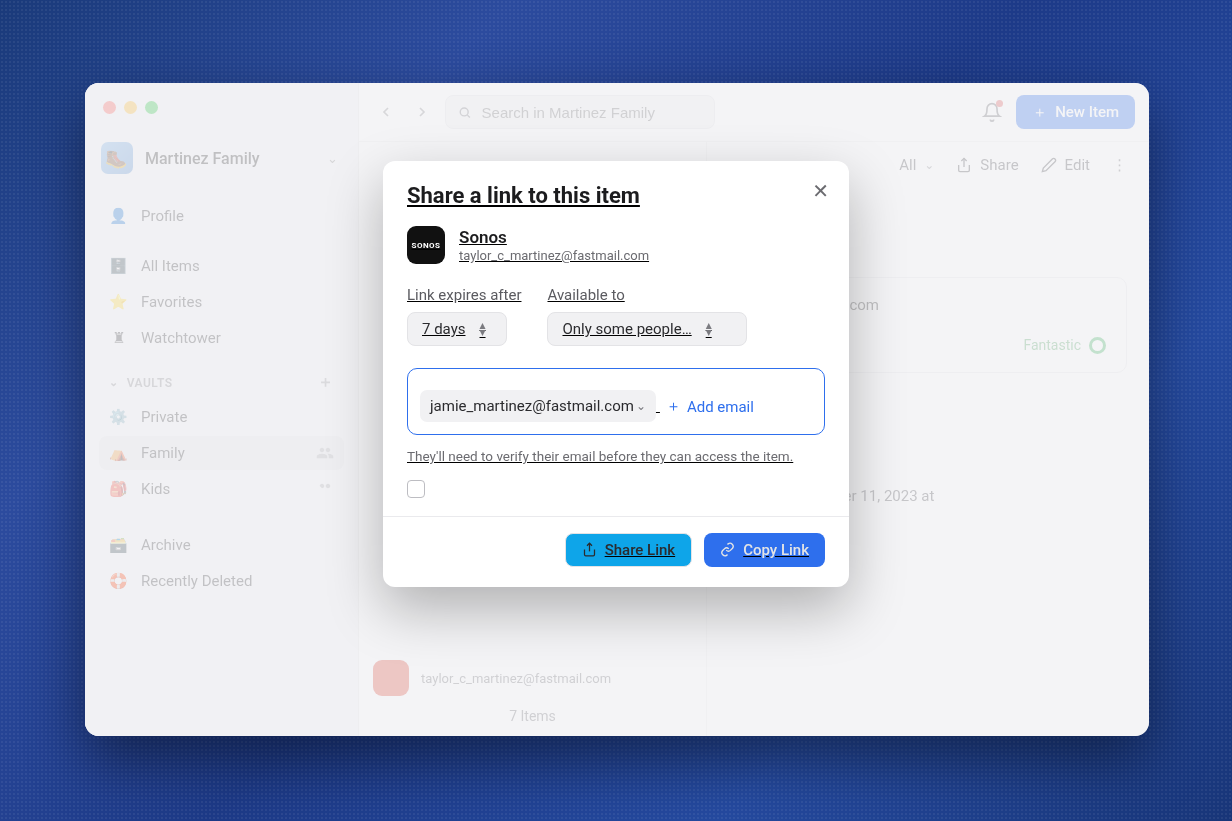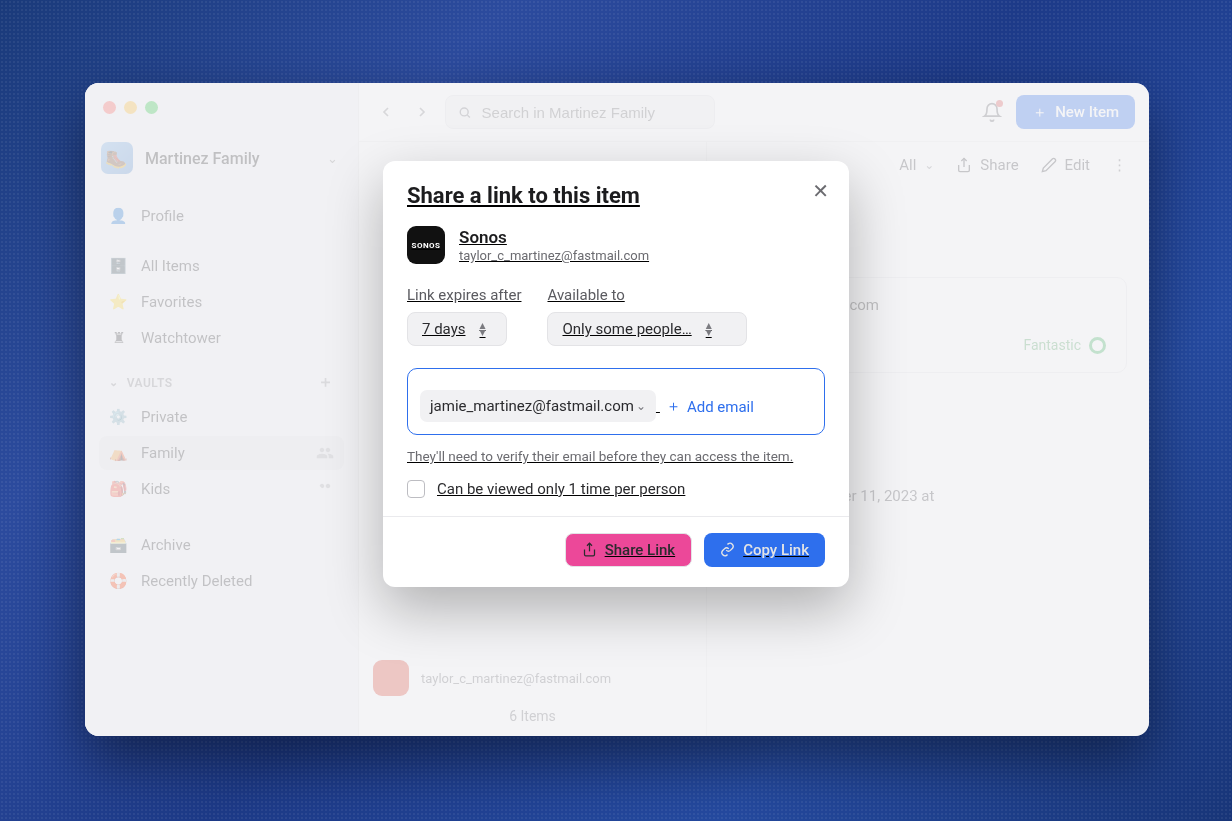--- a/index.html
+++ b/index.html
@@ -101,21 +101,21 @@
   .email-box { margin-top:22px; border:1.5px solid #2e6fed; border-radius:10px; padding:12px;}
   .chip { display:inline-flex; align-items:center; gap:2px; background:#f1f1f3; border-radius:7px; padding:7px 10px; font-size:15px; color:#2b2b2e;}
   .chip .cd { color:#7b7b80; font-size:12px;}
   .add-email { display:inline-flex; align-items:center; gap:6px; color:#2e6fed; font-size:15px; margin-top:12px; padding:4px 6px;}
   .helper { color:#6b6b70; font-size:13.5px; margin-top:12px; line-height:1.4;}
   .check-row { display:flex; align-items:center; gap:12px; margin-top:14px; font-size:15px; color:#2b2b2e;}
   .checkbox { width:18px; height:18px; border:1.5px solid #bdbdc2; border-radius:4px;}
   .modal-divider { height:1px; background:#eaeaed; margin:18px -24px 0 -24px;}
   .modal-footer { display:flex; justify-content:flex-end; gap:12px; margin-top:16px;}
   .btn { height:34px; border-radius:8px; padding:0 16px; display:flex; align-items:center; gap:8px; font-size:15px; font-weight:500;}
-  .btn.secondary { background:#ec4899; border:1px solid #e3e3e6; color:#2b2b2e;}
+  .btn.secondary { background:#0ea5e9; border:1px solid #e3e3e6; color:#2b2b2e;}
   .btn.primary { background:#2e6fed; color:#e5e5e5;}
   svg { display:block; }
 </style>
 </head>
 <body>
 
 <div class="window">
   <div class="sidebar">
     <div class="traffic">
       <div class="tl red"></div>
@@ -219,21 +219,21 @@
     </div>
 
     <div class="content">
       <div class="list-pane">
         <div class="list-item-peek">
           <div class="li-icon"></div>
           <div>
             <div class="li-sub">taylor_c_martinez@fastmail.com</div>
           </div>
         </div>
-        <div class="list-footer">6 Items</div>
+        <div class="list-footer">7 Items</div>
       </div>
 
       <div class="detail-pane">
         <div class="detail-actions">
           <div class="arow">
             <span>All</span>
             <span style="font-size:12px;color:#8a8a8f;">⌄</span>
           </div>
           <div class="arow">
             <svg width="16" height="16" viewBox="0 0 24 24" fill="none" stroke="currentColor" stroke-width="2">
@@ -319,21 +319,20 @@
       <div class="add-email">
         <span>＋</span>
         <span>Add email</span>
       </div>
     </div>
 
     <div class="helper">They'll need to verify their email before they can access the item.</div>
 
     <div class="check-row">
       <div class="checkbox"></div>
-      <span>Can be viewed only 1 time per person</span>
     </div>
 
     <div class="modal-divider"></div>
 
     <div class="modal-footer">
       <div class="btn secondary">
         <svg width="15" height="15" viewBox="0 0 24 24" fill="none" stroke="currentColor" stroke-width="2">
             <path d="M4 12v8a2 2 0 0 0 2 2h12a2 2 0 0 0 2-2v-8"></path>
             <polyline points="16 6 12 2 8 6"></polyline>
             <line x1="12" y1="2" x2="12" y2="15"></line>

